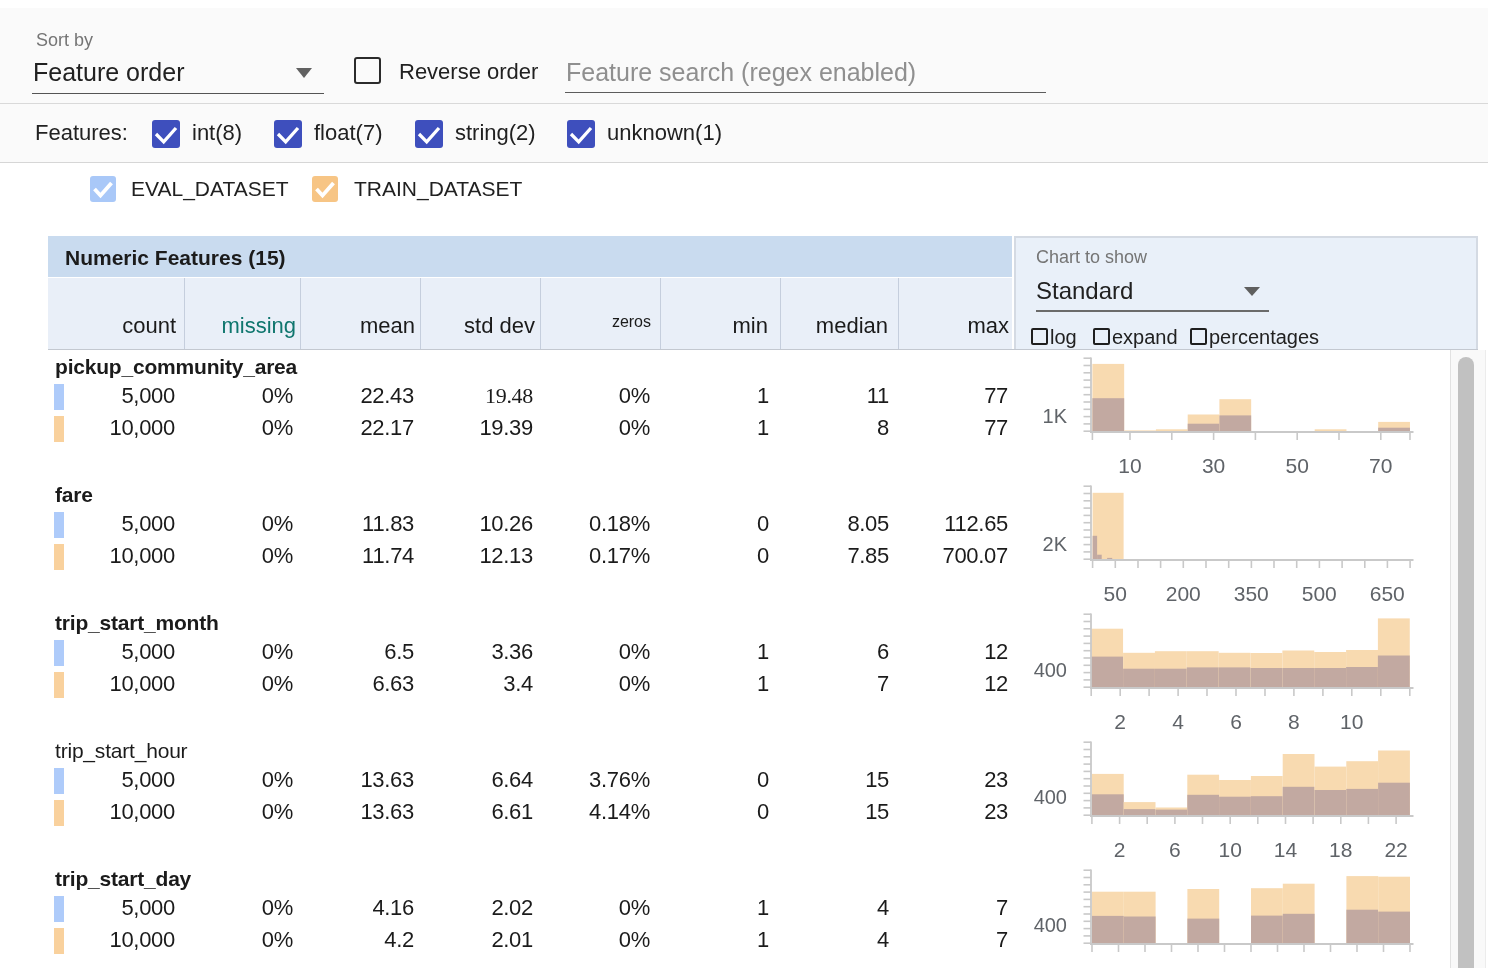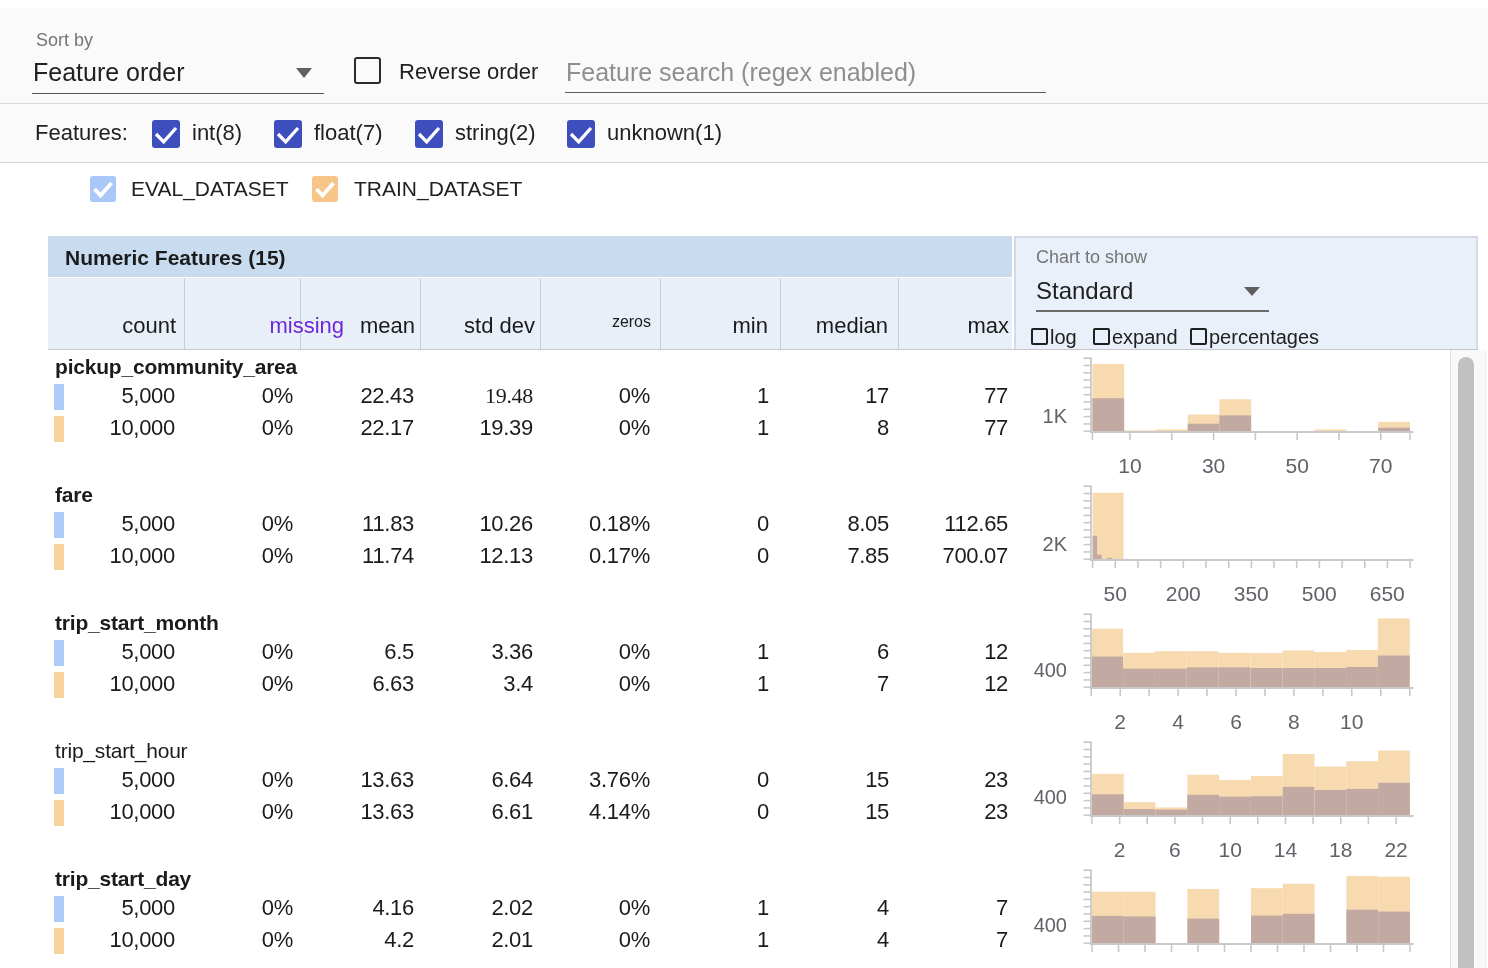--- a/index.html
+++ b/index.html
@@ -46,21 +46,21 @@
 <div style="position:absolute;left:65px;top:246px;font-size:21px;font-weight:bold;color:#1b1b1b;">Numeric Features (15)</div>
 <div style="position:absolute;left:48px;top:278px;width:964px;height:71px;background:#e9eff8;"></div>
 <div style="position:absolute;left:184px;top:278px;width:1px;height:71px;background:#c5cedd;"></div>
 <div style="position:absolute;left:300px;top:278px;width:1px;height:71px;background:#c5cedd;"></div>
 <div style="position:absolute;left:420px;top:278px;width:1px;height:71px;background:#c5cedd;"></div>
 <div style="position:absolute;left:540px;top:278px;width:1px;height:71px;background:#c5cedd;"></div>
 <div style="position:absolute;left:660px;top:278px;width:1px;height:71px;background:#c5cedd;"></div>
 <div style="position:absolute;left:780px;top:278px;width:1px;height:71px;background:#c5cedd;"></div>
 <div style="position:absolute;left:898px;top:278px;width:1px;height:71px;background:#c5cedd;"></div>
 <div style="position:absolute;right:1312px;top:313px;font-size:22px;letter-spacing:0px;color:#1b1b1b;">count</div>
-<div style="position:absolute;right:1144px;top:313px;font-size:22px;letter-spacing:0px;color:#6d28d9;">missing</div>
+<div style="position:absolute;right:1192px;top:313px;font-size:22px;letter-spacing:0px;color:#0f766e;">missing</div>
 <div style="position:absolute;right:1073px;top:313px;font-size:22px;letter-spacing:0px;color:#1b1b1b;">mean</div>
 <div style="position:absolute;right:953px;top:313px;font-size:22px;letter-spacing:0px;color:#1b1b1b;">std dev</div>
 <div style="position:absolute;right:837px;top:313px;font-size:16px;letter-spacing:0px;color:#1b1b1b;">zeros</div>
 <div style="position:absolute;right:720px;top:313px;font-size:22px;letter-spacing:0px;color:#1b1b1b;">min</div>
 <div style="position:absolute;right:600px;top:313px;font-size:22px;letter-spacing:0px;color:#1b1b1b;">median</div>
 <div style="position:absolute;right:479px;top:313px;font-size:22px;letter-spacing:0px;color:#1b1b1b;">max</div>
 <div style="position:absolute;left:48px;top:348.5px;width:1430px;height:1.5px;background:#c3c8d0;"></div>
 <div style="position:absolute;left:1014px;top:236px;width:464px;height:113px;background:#e9f0f9;border-top:2px solid #d4dae3;border-left:2px solid #d4dae3;border-right:2px solid #d4dae3;box-sizing:border-box;"></div>
 <div style="position:absolute;left:1036px;top:247px;font-size:18px;color:#757575;">Chart to show</div>
 <div style="position:absolute;left:1036px;top:277px;font-size:24px;color:#212121;">Standard</div>
@@ -74,21 +74,21 @@
 <div style="position:absolute;left:1209px;top:326px;font-size:20px;color:#212121;">percentages</div>
 <div style="position:absolute;left:55px;top:355px;font-size:21px;font-weight:bold;color:#1b1b1b;letter-spacing:-0.2px;">pickup_community_area</div>
 <div style="position:absolute;left:53.5px;top:384px;width:10.5px;height:26px;background:#aecbfa;"></div>
 <div style="position:absolute;left:53.5px;top:416px;width:10.5px;height:26px;background:#f9d19d;"></div>
 <div style="position:absolute;right:1313px;top:383px;font-size:22px;letter-spacing:-0.3px;color:#1b1b1b;">5,000</div>
 <div style="position:absolute;right:1195px;top:383px;font-size:22px;letter-spacing:-0.3px;color:#1b1b1b;">0%</div>
 <div style="position:absolute;right:1074px;top:383px;font-size:22px;letter-spacing:-0.3px;color:#1b1b1b;">22.43</div>
 <div style="position:absolute;right:955px;top:383px;font-size:22px;letter-spacing:-0.3px;color:#1b1b1b;font-family:Liberation Serif, serif;">19.48</div>
 <div style="position:absolute;right:838px;top:383px;font-size:22px;letter-spacing:-0.3px;color:#1b1b1b;">0%</div>
 <div style="position:absolute;right:719px;top:383px;font-size:22px;letter-spacing:-0.3px;color:#1b1b1b;">1</div>
-<div style="position:absolute;right:599px;top:383px;font-size:22px;letter-spacing:-0.3px;color:#1b1b1b;">17</div>
+<div style="position:absolute;right:599px;top:383px;font-size:22px;letter-spacing:-0.3px;color:#1b1b1b;">11</div>
 <div style="position:absolute;right:480px;top:383px;font-size:22px;letter-spacing:-0.3px;color:#1b1b1b;">77</div>
 <div style="position:absolute;right:1313px;top:415px;font-size:22px;letter-spacing:-0.3px;color:#1b1b1b;">10,000</div>
 <div style="position:absolute;right:1195px;top:415px;font-size:22px;letter-spacing:-0.3px;color:#1b1b1b;">0%</div>
 <div style="position:absolute;right:1074px;top:415px;font-size:22px;letter-spacing:-0.3px;color:#1b1b1b;">22.17</div>
 <div style="position:absolute;right:955px;top:415px;font-size:22px;letter-spacing:-0.3px;color:#1b1b1b;">19.39</div>
 <div style="position:absolute;right:838px;top:415px;font-size:22px;letter-spacing:-0.3px;color:#1b1b1b;">0%</div>
 <div style="position:absolute;right:719px;top:415px;font-size:22px;letter-spacing:-0.3px;color:#1b1b1b;">1</div>
 <div style="position:absolute;right:599px;top:415px;font-size:22px;letter-spacing:-0.3px;color:#1b1b1b;">8</div>
 <div style="position:absolute;right:480px;top:415px;font-size:22px;letter-spacing:-0.3px;color:#1b1b1b;">77</div>
 <div style="position:absolute;left:1030px;top:352px;width:390px;height:128px;">

